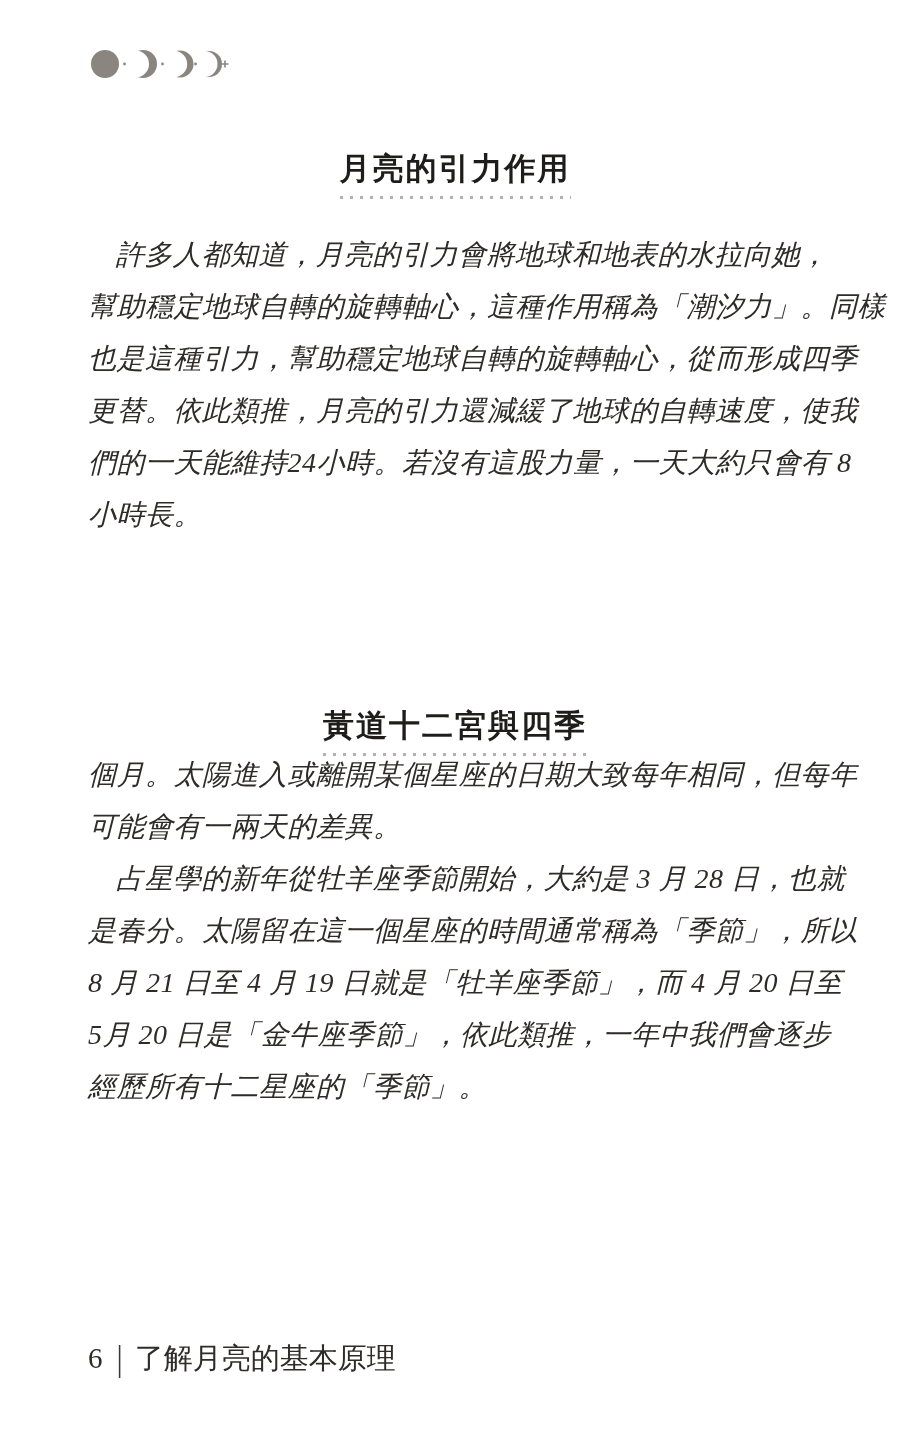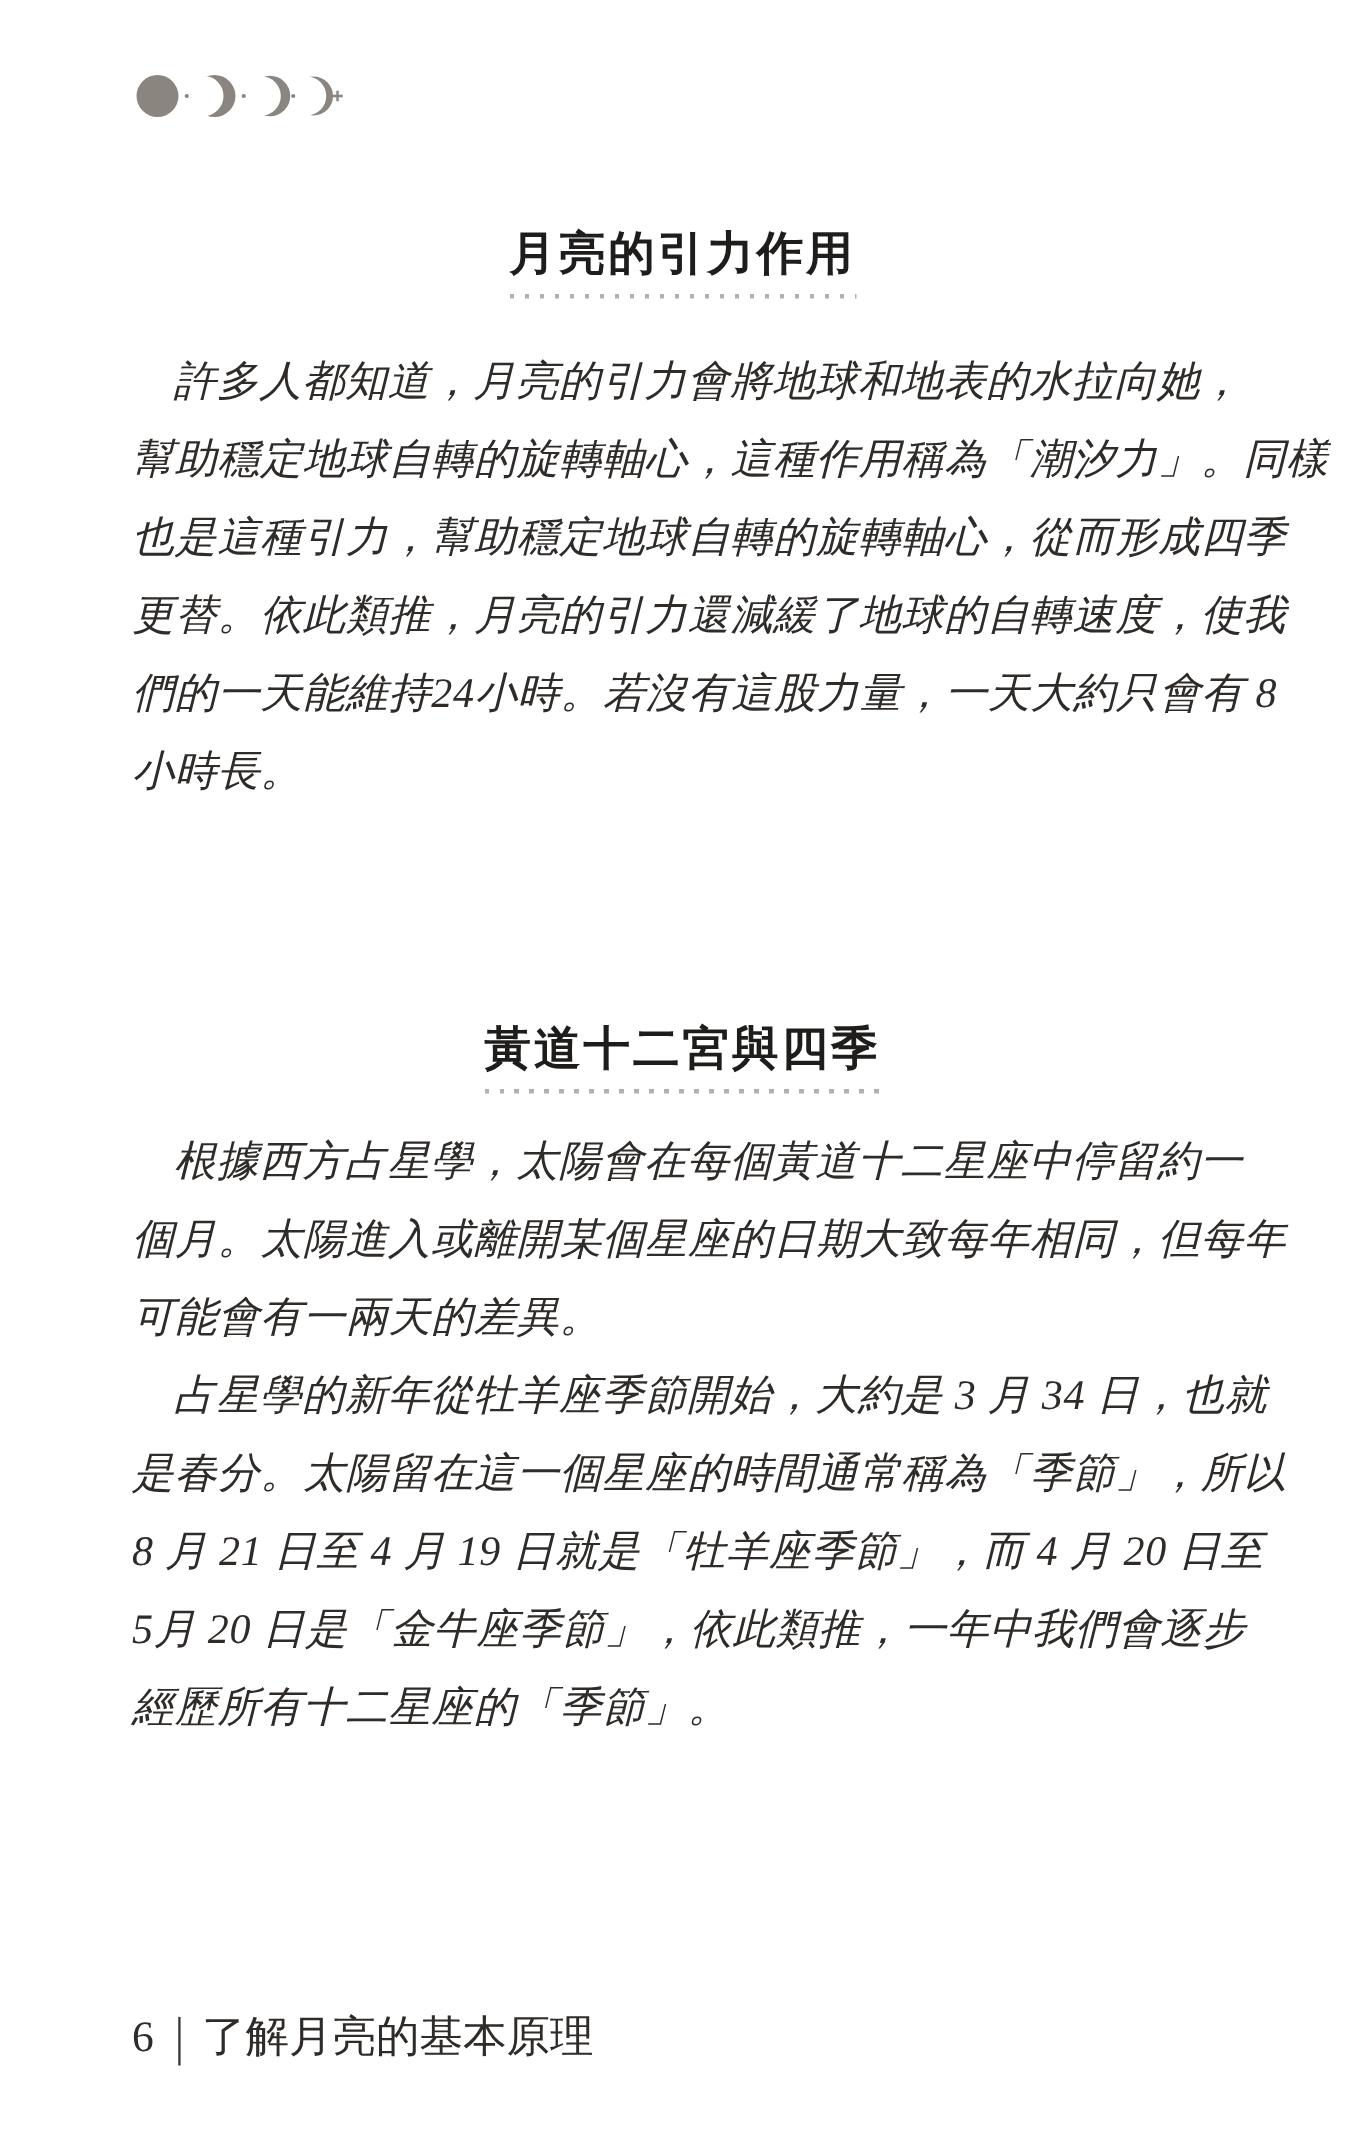--- a/index.html
+++ b/index.html
@@ -26,21 +26,21 @@
   .moon .stroke { stroke: var(--icon-gray, #8b8580); stroke-width: 1.6; fill: none; }
 
   
   .h-wrap {
     position: absolute;
     left: 88px;
     width: 734px;
     text-align: center;
   }
   .h-wrap.h1 { top: 133px; }
-  .h-wrap.h2 { top: 663px; }
+  .h-wrap.h2 { top: 690px; }
   .heading {
     display: inline-block;
     margin: 16px;
     font-family: "Liberation Sans", "DejaVu Sans", sans-serif;
     font-size: 31px;
     font-weight: 700;
     letter-spacing: 2px;
     color: var(--heading-text, #1e1d1b);
     line-height: 40px;
     padding-bottom: 10px;
@@ -129,24 +129,23 @@
     <div class="line">更替。依此類推，月亮的引力還減緩了地球的自轉速度，使我</div>
     <div class="line">們的一天能維持24小時。若沒有這股力量，一天大約只會有 8</div>
     <div class="line short">小時長。</div>
   </div>
 
   <div class="h-wrap h2">
     <h1 class="heading">黃道十二宮與四季</h1>
   </div>
 
   <div class="para-block pb2">
-    <div class="line indent">根據西方占星學，太陽會在每個黃道十二星座中停留約一</div>
     <div class="line">個月。太陽進入或離開某個星座的日期大致每年相同，但每年</div>
     <div class="line short">可能會有一兩天的差異。</div>
-    <div class="line indent">占星學的新年從牡羊座季節開始，大約是 3 月 34 日，也就</div>
+    <div class="line indent">占星學的新年從牡羊座季節開始，大約是 3 月 28 日，也就</div>
     <div class="line">是春分。太陽留在這一個星座的時間通常稱為「季節」，所以</div>
     <div class="line">8 月 21 日至 4 月 19 日就是「牡羊座季節」，而 4 月 20 日至</div>
     <div class="line">5月 20 日是「金牛座季節」，依此類推，一年中我們會逐步</div>
     <div class="line short">經歷所有十二星座的「季節」。</div>
   </div>
 
   <div class="footer">
     <span>6</span>
     <span class="sep">|</span>
     <span>了解月亮的基本原理</span>

